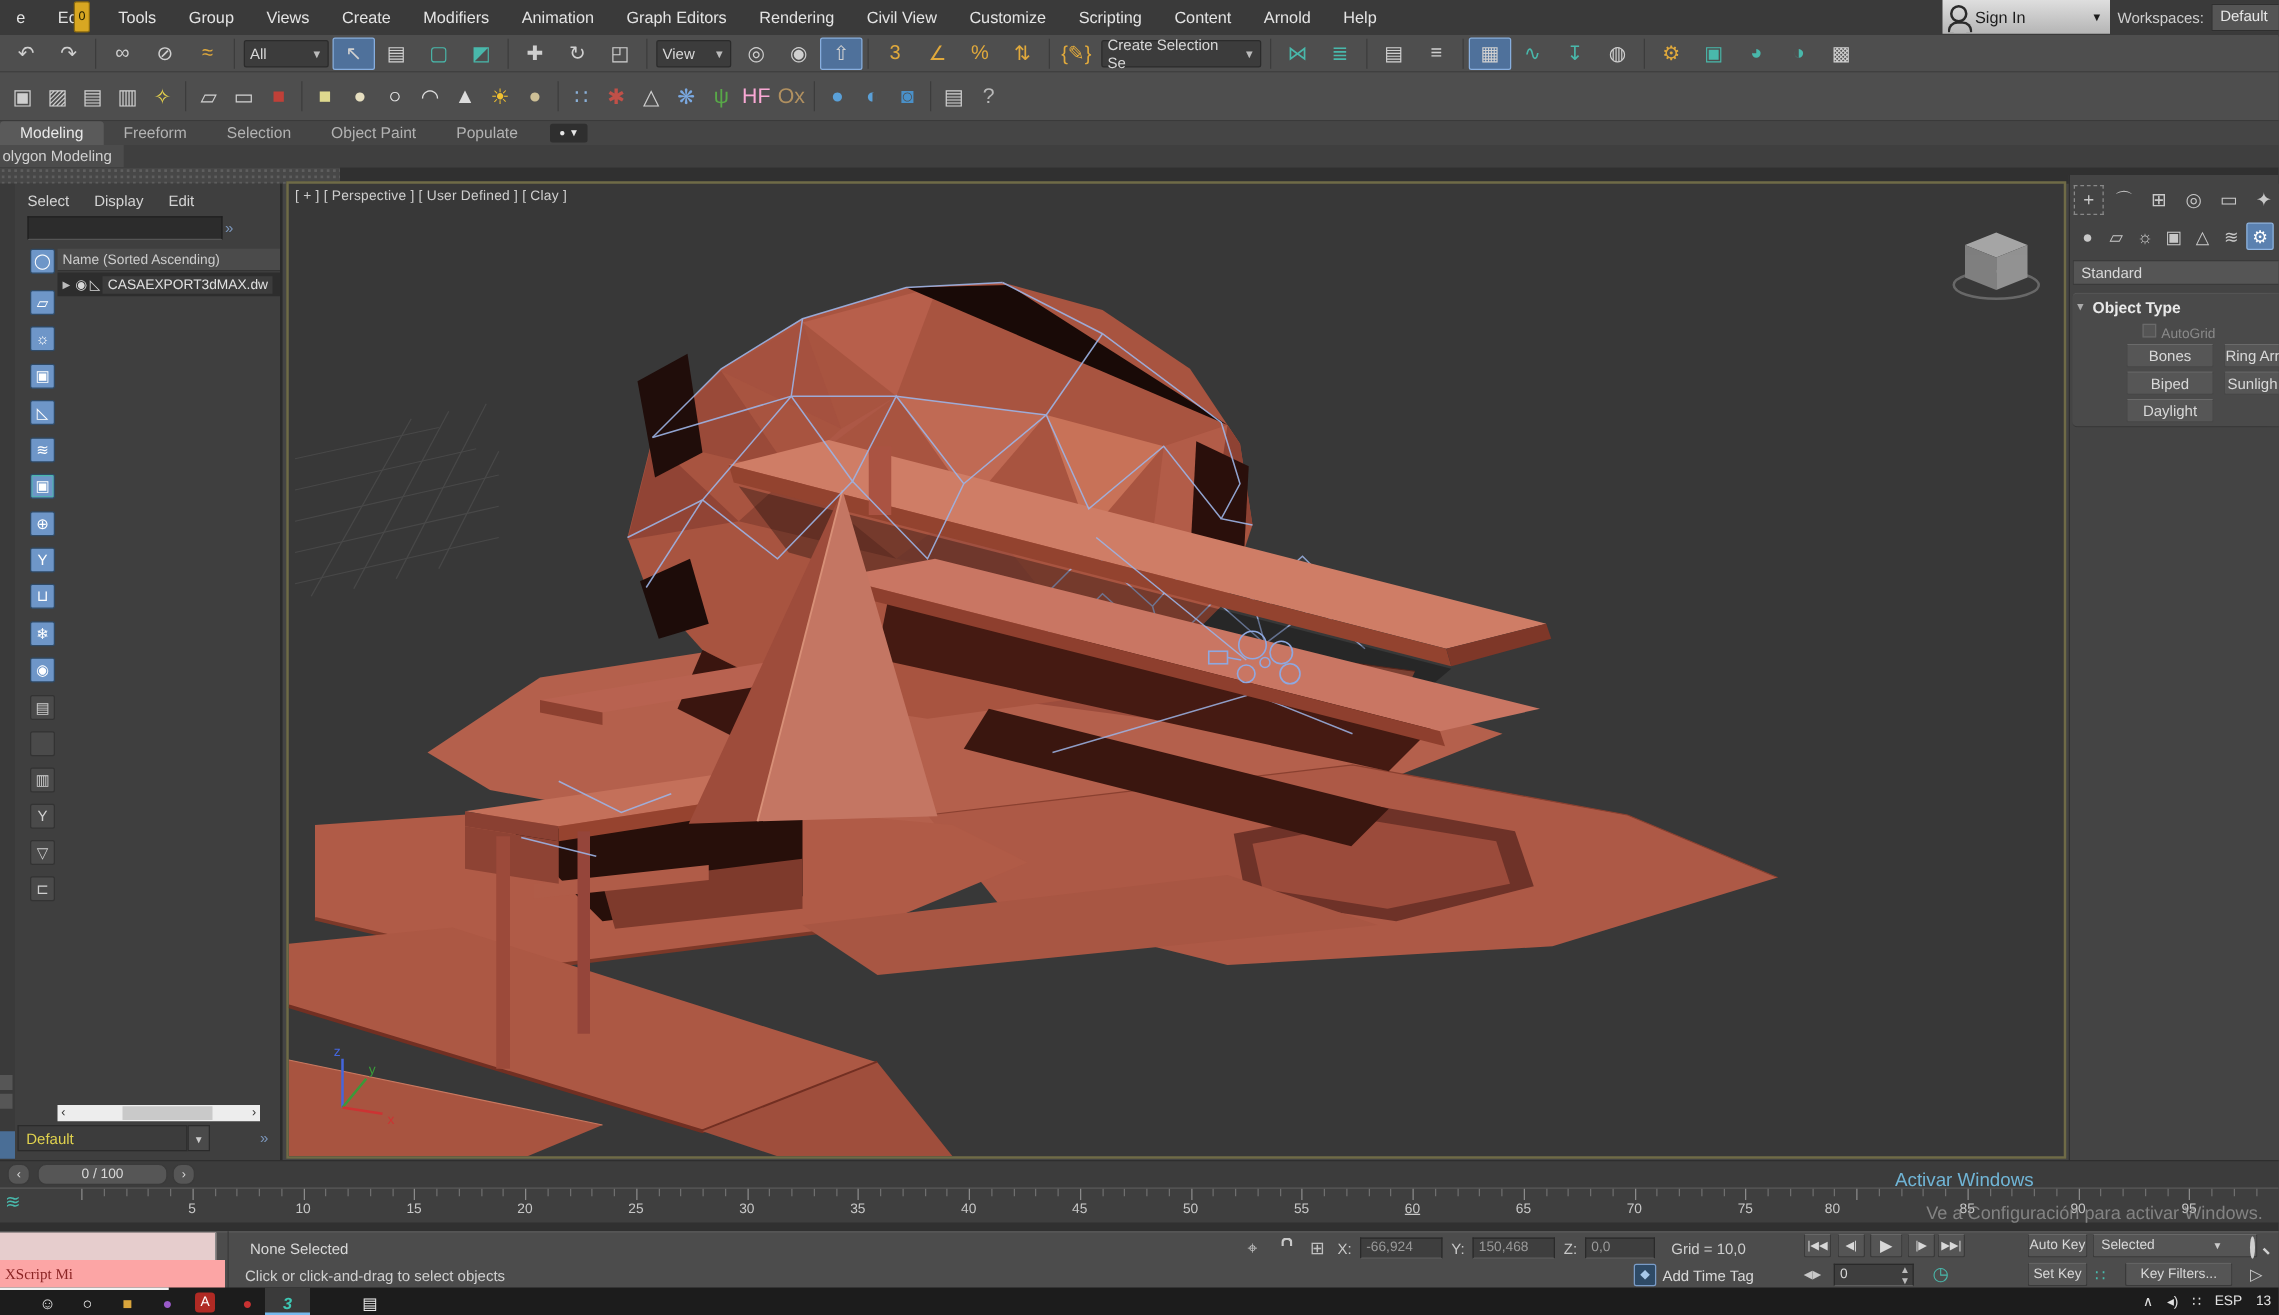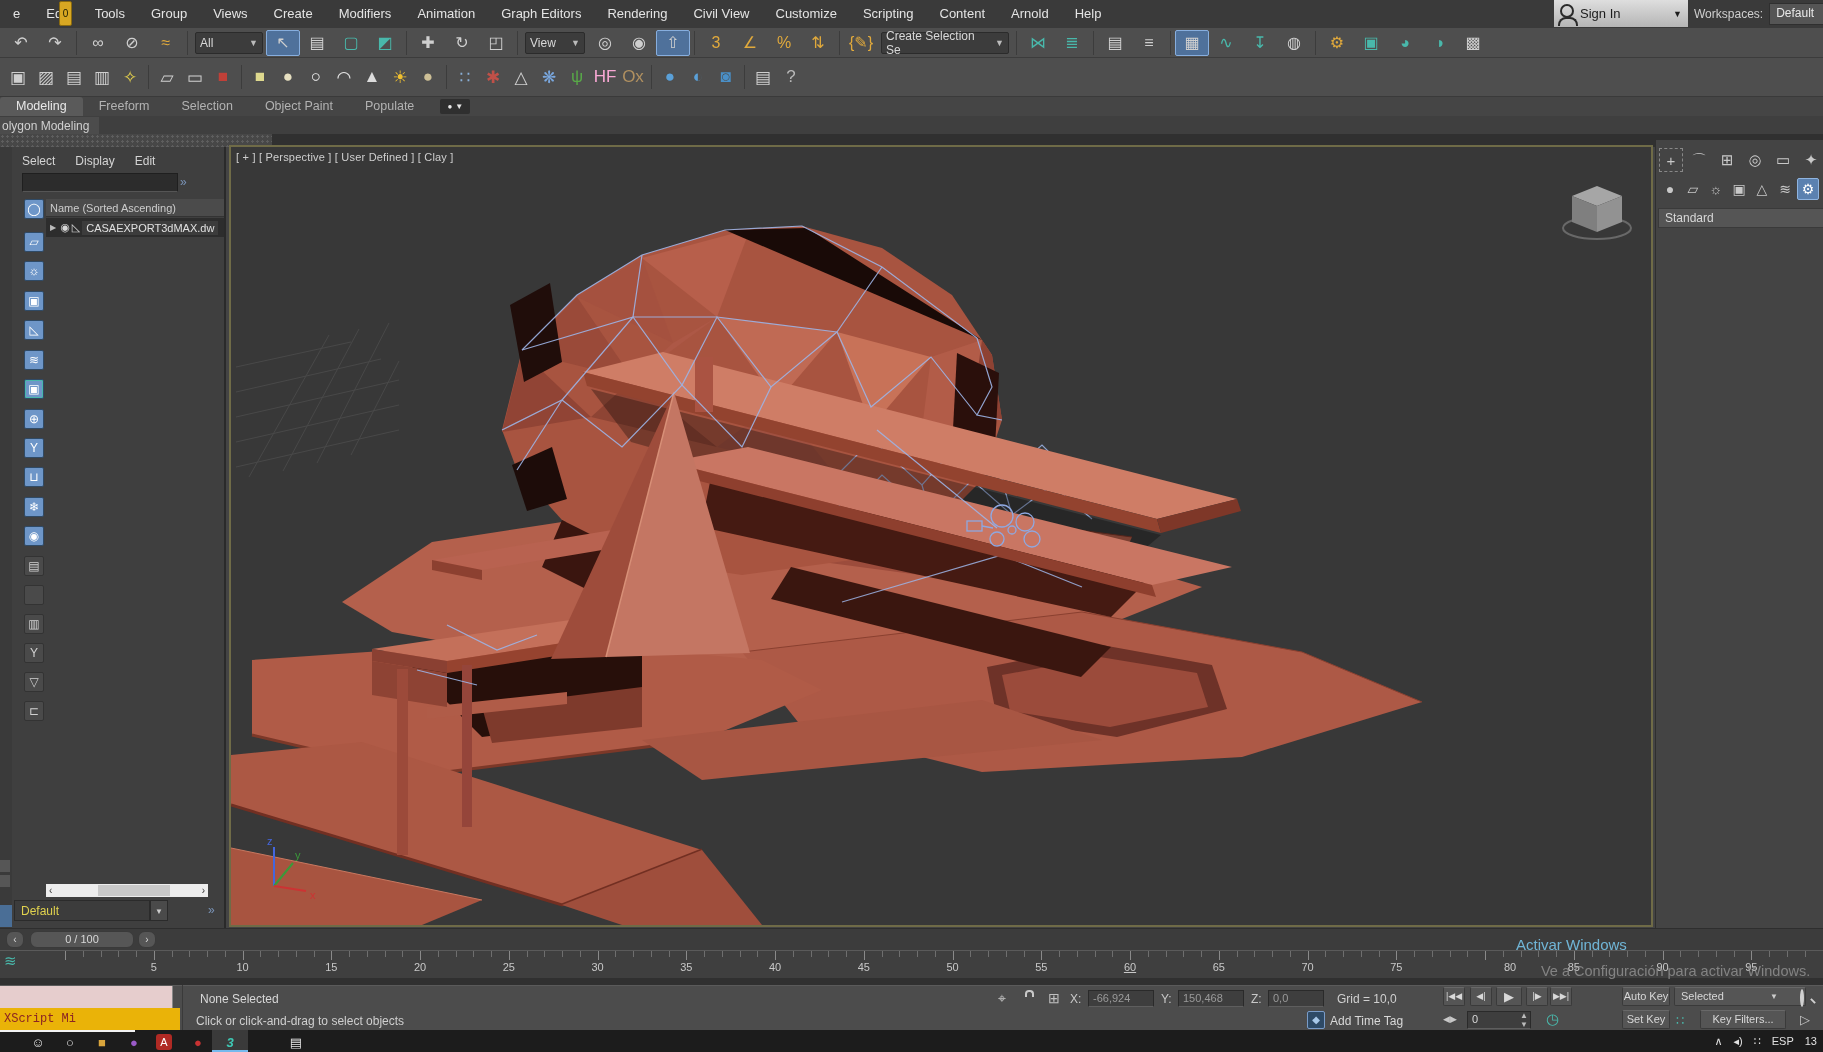--- a/index.html
+++ b/index.html
@@ -74,21 +74,21 @@
   .tlabel{position:absolute;top:10px;font-size:11px;color:#c8c8c8;transform:translateX(-50%);}
   #playhead{left:59px;top:1px;width:13px;height:25px;background:#d8a722;border:1px solid #8a6a10;border-radius:2px;color:#1a1a00;font-size:10px;text-align:center;line-height:24px;box-sizing:border-box;}
   #wave-icon{left:4px;top:952px;color:#49b8ab;font-size:15px;}
   #tracklane{left:0;top:978px;width:1823px;height:7px;background:#303030;}
   
   #statusbar{left:0;top:985px;width:1823px;height:45px;background:#4c4c4c;border-top:1px solid #5a5a5a;font-size:12px;}
   #sb-divider{left:182px;top:985px;width:1px;height:45px;background:#3a3a3a;}
   .inset{background:#3e3e3e;border:1px solid #2a2a2a;border-bottom-color:#5e5e5e;box-sizing:border-box;color:#9a9a9a;font-size:11px;padding:1px 4px;}
   .sb-btn{position:absolute;height:19px;background:#555;border:1px solid #3a3a3a;border-top-color:#686868;border-radius:2px;color:#d8d8d8;font-size:11px;text-align:center;line-height:17px;box-sizing:border-box;}
   #maxscript-pink{left:0;top:985px;width:172px;height:22px;background:#e6cdcd;border-right:1px solid #888;}
-  #maxscript-white{left:0;top:1007px;width:180px;height:23px;background:#eab308;color:#8b2424;font-family:Liberation Mono, monospace;font-size:12px;line-height:23px;padding-left:4px;box-sizing:border-box;}
+  #maxscript-white{left:0;top:1007px;width:180px;height:23px;background:#fca5a5;color:#8b2424;font-family:Liberation Serif, serif;font-size:12px;line-height:23px;padding-left:4px;box-sizing:border-box;}
   .lock{width:10px;height:8px;background:#c8c8c8;border-radius:2px;position:relative;}
   .lock:before{content:"";position:absolute;top:-5px;left:1px;width:5px;height:5px;border:2px solid #c8c8c8;border-bottom:none;border-radius:4px 4px 0 0;}
   .mag{width:9px;height:9px;border:2px solid #d0d0d0;border-radius:50%;position:relative;}
   .mag:after{content:"";position:absolute;left:8px;top:9px;width:6px;height:2px;background:#d0d0d0;transform:rotate(45deg);}
   
   #wm1{left:1516px;top:936px;font-size:15px;color:#7dd3fc;opacity:.8;}
   #wm2{left:1541px;top:963px;font-size:14.5px;color:#9a9a9a;opacity:.75;}
   
   #taskbar{left:0;top:1030px;width:1823px;height:22px;background:#1c1c1c;}
   .tb-app{position:absolute;top:2px;width:20px;height:20px;display:flex;align-items:center;justify-content:center;font-size:13px;}
@@ -444,20 +444,31 @@
   <div id="cp-cats">
       <div class="cp-cat abs" style="left: 3px;">●</div>
       <div class="cp-cat abs" style="left: 26px;">▱</div>
       <div class="cp-cat abs" style="left: 49px;">☼</div>
       <div class="cp-cat abs" style="left: 72px;">▣</div>
       <div class="cp-cat abs" style="left: 95px;">△</div>
       <div class="cp-cat abs" style="left: 118px;">≋</div>
       <div class="cp-cat abs active" style="left: 141px;">⚙</div>
     </div>
   <div id="cp-dd" class="abs">Standard</div>
+  <div class="rollout abs" style="top:94px;height:108px">
+    <div class="ro-head">Object Type</div>
+    <div class="cp-check" style="left:56px;top:24px"><span class="box"></span><span>AutoGrid</span></div>
+    <div id="ot-buttons">
+        <div class="cp-btn" style="left: 43px; top: 40px; width: 70px;">Bones</div>
+        <div class="cp-btn" style="left: 121px; top: 40px; width: 46px;">Ring Arr</div>
+        <div class="cp-btn" style="left: 43px; top: 62px; width: 70px;">Biped</div>
+        <div class="cp-btn" style="left: 121px; top: 62px; width: 46px;">Sunligh</div>
+        <div class="cp-btn" style="left: 43px; top: 84px; width: 70px;">Daylight</div>
+      </div>
+  </div>
 </div>
 
 <div id="timeslider" class="abs">
   <div class="ts-btn abs" style="left:6px;width:18px;border-radius:7px;font-size:10px;line-height:15px">‹</div>
   <div class="ts-btn abs" style="left:30px;width:104px;font-size:11px;line-height:15px">0 / 100</div>
   <div class="ts-btn abs" style="left:138px;width:18px;font-size:10px;line-height:15px">›</div>
 </div>
 <div id="ruler" class="abs">
     <div class="tick major" style="left: 65px; height: 9px;"></div>
     <div class="tick" style="left: 82.75px; height: 6px;"></div>
@@ -566,21 +577,21 @@
     <div class="tlabel" style="left: 597.5px;">30</div>
     <div class="tlabel" style="left: 686.25px;">35</div>
     <div class="tlabel" style="left: 775px;">40</div>
     <div class="tlabel" style="left: 863.75px;">45</div>
     <div class="tlabel" style="left: 952.5px;">50</div>
     <div class="tlabel" style="left: 1041.25px;">55</div>
     <div class="tlabel" style="left: 1130px; text-decoration: underline;">60</div>
     <div class="tlabel" style="left: 1218.75px; text-align: right;">65</div>
     <div class="tlabel" style="left: 1307.5px;">70</div>
     <div class="tlabel" style="left: 1396.25px;">75</div>
-    <div class="tlabel" style="left: 1510px;">80</div>
+    <div class="tlabel" style="left: 1466px;">80</div>
     <div class="tlabel" style="left: 1573.75px;">85</div>
     <div class="tlabel" style="left: 1662.5px;">90</div>
     <div class="tlabel" style="left: 1751.25px;">95</div>
   </div>
 <div id="playhead" class="abs">0</div>
 <div id="wave-icon" class="abs">≋</div>
 <div id="tracklane" class="abs"></div>
 <div id="wm1" class="abs">Activar Windows</div>
 <div id="wm2" class="abs">Ve a Configuración para activar Windows.</div>
 

